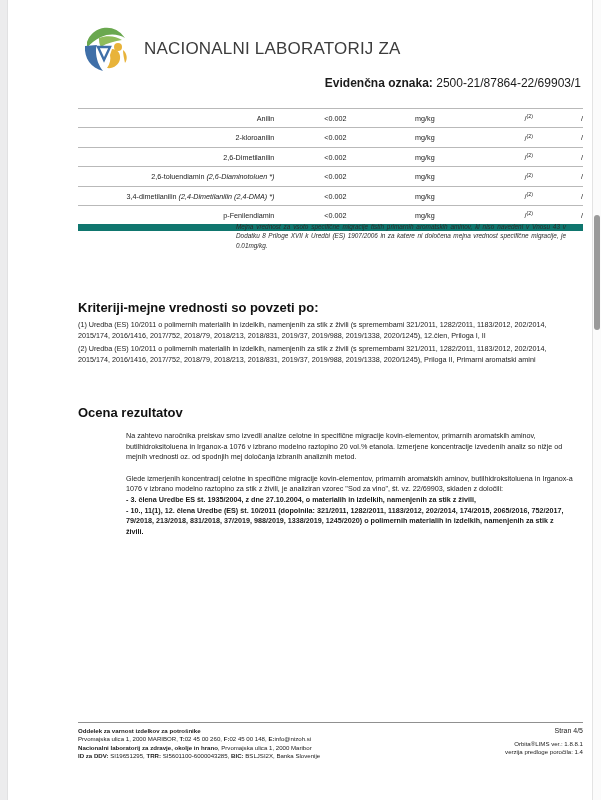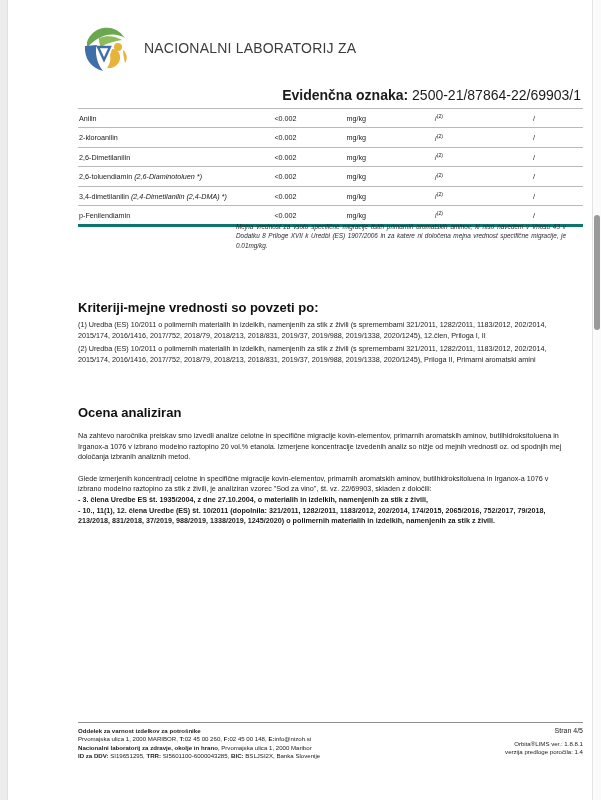--- a/index.html
+++ b/index.html
@@ -43,47 +43,46 @@
 
   
   .header { position: absolute; left: 0; top: 0; width: 520px; }
   .logo-row { display: flex; align-items: center; padding-top: 22px; }
   .logo-mark {
     position: relative; width: 54px; height: 54px; flex: 0 0 54px;
     margin-left: 11px;
   }
   .logo-text {
     margin-left: 11px;
-    font-size: 14px; line-height: 13.5px;
+    font-size: 17px; line-height: 13.5px;
     letter-spacing: .2px;
     color: #3c3c3c;
     font-weight: 400;
   }
   .logo-text span { display: block; white-space: nowrap; }
   .evidence-row {
     text-align: right; padding-right: 7px;
-    margin-top: 11px;
-    font-size: 14px; color: #1b1b1b;
+    font-size: 12px; color: #1b1b1b;
   }
   .evidence-row .lbl { font-weight: bold; }
 
   
   .table-block { position: absolute; left: 10px; top: 108px; width: 505px; }
   .table-title {
     font-size: 7.3px; font-weight: bold; color: #111;
     padding-bottom: 6px;
   }
-  table.results { width: 100%; border-collapse: collapse; }
+  table.results { width: 100%; border-collapse: collapse; text-align: right; }
   table.results td {
     border-top: 1px solid #b9b9b9;
     font-size: 7.2px; color: #1a1a1a;
     padding: 4.4px 0 3.6px 0;
     vertical-align: middle;
   }
-  table.results tr:last-child td { border-bottom: 3px solid #0f766e; }
+  table.results tr:last-child td { border-bottom: 7px solid #0f766e; }
   .c-name { width: 196px; padding-left: 1px !important; }
   .c-val  { width: 72px; }
   .c-unit { width: 88px; }
   .c-lim  { width: 98px; }
   .c-last { width: 50px; }
   .c-name i { font-style: italic; }
   sup { font-size: 5.2px; vertical-align: super; }
 
   
   .note-italic {
@@ -104,21 +103,21 @@
   }
   .criteria p {
     font-size: 7.2px; line-height: 10.6px; color: #1a1a1a;
     margin-bottom: 0;
   }
   .criteria p + p { margin-top: 3px; }
   .section {
     position: absolute; left: 10px; top: 405px; width: 495px;
   }
   .section p {
-    font-size: 7.2px; line-height: 10.6px; color: #1a1a1a;
+    font-size: 7.2px; line-height: 10.6px; color: #1a1a1a; margin-left: 48px;
   }
   .section .gap { margin-top: 11px; }
   .section .tight { margin-top: 0; font-weight: bold; }
 
   
   .footer {
     position: absolute; left: 10px; top: 722px; width: 505px;
     border-top: 1px solid #909090;
     padding-top: 4px;
     display: flex; justify-content: space-between; align-items: flex-start;
@@ -216,21 +215,21 @@
       <div class="note-italic">Mejna vrednost za vsoto specifične  migracije tistih primarnih aromatskih aminov, ki niso navedeni v Vnosu 43 v Dodatku 8  Priloge XVII k Uredbi (ES) 1907/2006 in za katere ni določena mejna vrednost specifične migracije,  je 0.01mg/kg.</div>
 
 
       <div class="criteria">
         <h3>Kriteriji-mejne vrednosti so povzeti po:</h3>
         <p>(1) Uredba (ES) 10/2011 o polimernih materialih in izdelkih, namenjenih za stik z živili (s spremembami  321/2011, 1282/2011, 1183/2012, 202/2014, 2015/174, 2016/1416, 2017/752, 2018/79, 2018/213, 2018/831, 2019/37, 2019/988, 2019/1338, 2020/1245), 12.člen, Priloga I, II</p>
         <p> (2) Uredba (ES) 10/2011 o polimernih materialih in izdelkih, namenjenih za stik z živili (s spremembami  321/2011, 1282/2011, 1183/2012, 202/2014, 2015/174, 2016/1416, 2017/752, 2018/79, 2018/213, 2018/831, 2019/37, 2019/988, 2019/1338, 2020/1245), Priloga II, Primarni aromatski amini</p>
       </div>
 
       <div class="section">
-        <h3>Ocena analiziran</h3>
+        <h3>Ocena rezultatov</h3>
         <p class="gap">Na zahtevo naročnika preiskav smo izvedli analize celotne in specifične migracije kovin-elementov, primarnih aromatskih aminov, butilhidroksitoluena in Irganox-a 1076 v izbrano modelno raztopino 20 vol.% etanola. Izmerjene koncentracije izvedenih analiz so nižje od mejnih vrednosti oz. od spodnjih mej določanja izbranih analiznih metod.</p>
         <p class="gap">Glede izmerjenih koncentracij celotne in specifične migracije kovin-elementov, primarnih aromatskih aminov, butilhidroksitoluena in Irganox-a 1076 v izbrano modelno raztopino za stik z živili, je analiziran vzorec "Sod za vino", št. vz. 22/69903, skladen z določili:</p>
         <p class="tight">- 3. člena Uredbe ES št. 1935/2004, z dne 27.10.2004, o materialih in izdelkih, namenjenih za stik z živili,</p>
         <p class="tight">- 10., 11(1), 12. člena Uredbe (ES) št. 10/2011 (dopolnila: 321/2011, 1282/2011, 1183/2012, 202/2014, 174/2015, 2065/2016, 752/2017, 79/2018, 213/2018, 831/2018, 37/2019, 988/2019, 1338/2019, 1245/2020) o polimernih materialih in izdelkih, namenjenih za stik z živili.</p>
       </div>
 
       <div class="footer">
         <div class="footer-left">
           <div><b>Oddelek za varnost izdelkov za potrošnike</b></div>
           <div><span>Prvomajska ulica 1, 2000  MARIBOR, </span><b>T:</b><span>02 45 00 260, </span><b>F:</b><span>02 45 00 148, </span><b>E:</b><span>info@nizoh.si</span></div>

